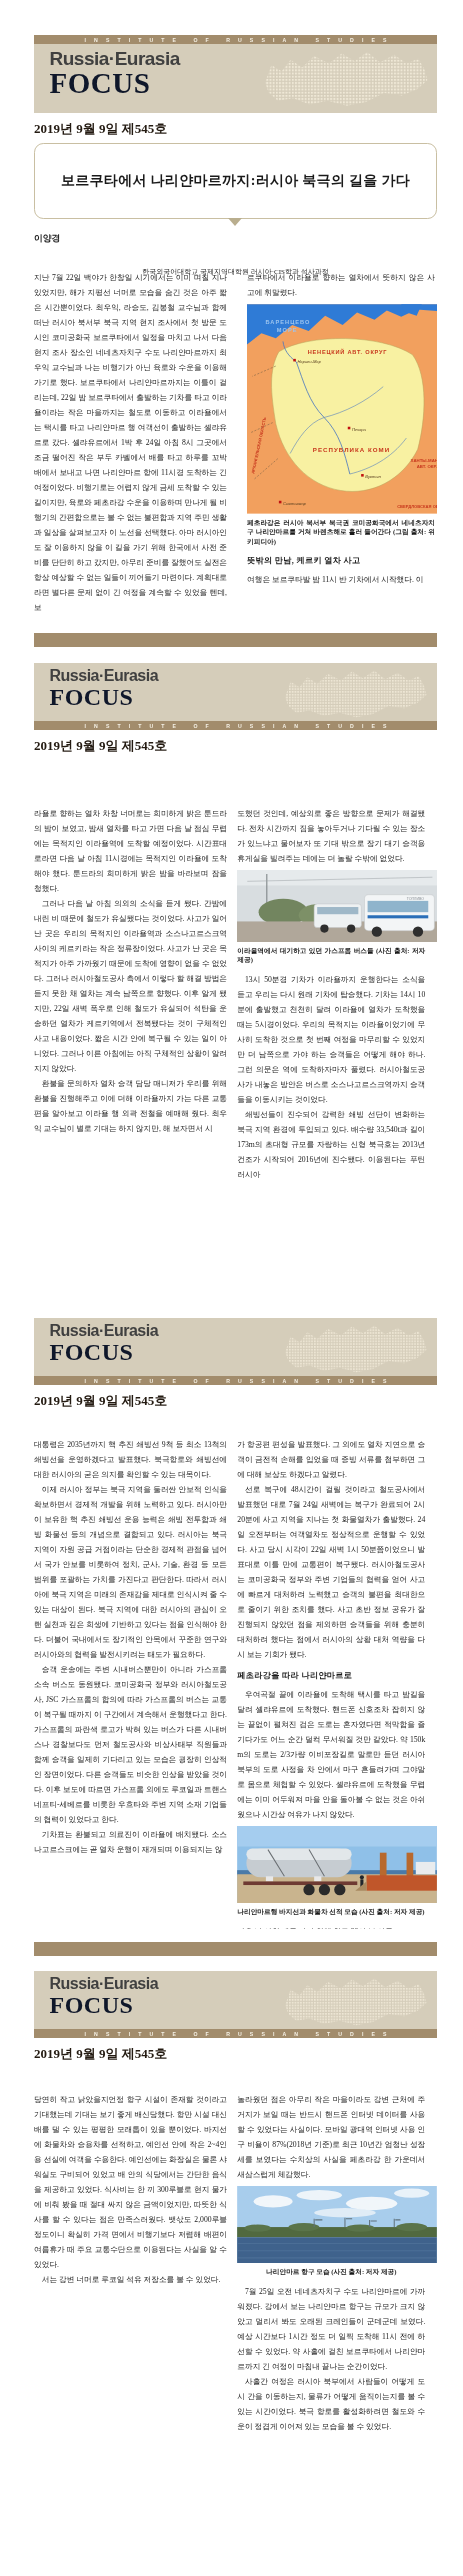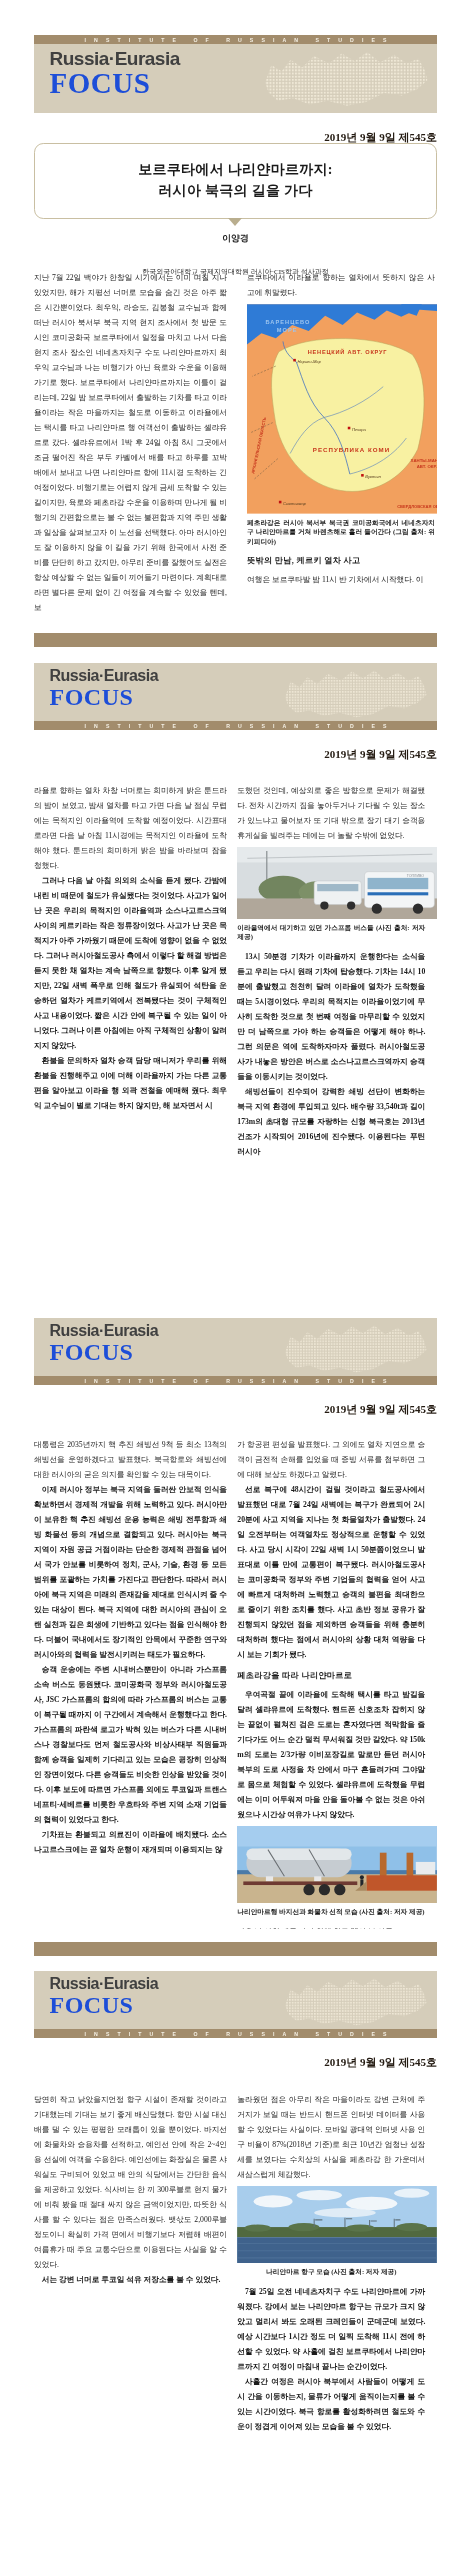--- a/index.html
+++ b/index.html
@@ -11,41 +11,41 @@
   .inst-band{height:9.3px;background:#a28c6c;display:flex;align-items:center;justify-content:center;overflow:hidden;}
   .inst-band span{font-family:"Liberation Sans","DejaVu Sans",sans-serif;font-size:5.2px;font-weight:bold;
     color:#f6f2e7;letter-spacing:1.55em;white-space:nowrap;text-indent:1.55em;}
   .panel{position:relative;background:#d5cdba;overflow:hidden;}
   .panel-lg{height:69px;}
   .panel-sm{height:58px;}
   .wordmark{position:absolute;left:15.5px;top:5.2px;line-height:1;}
   .wm1{font-family:"Liberation Sans","DejaVu Sans",sans-serif;font-weight:bold;color:#404040;letter-spacing:-0.5px;}
   .panel-lg .wm1{font-size:19px;}
   .panel-sm .wm1{font-size:16px;}
-  .wm2{font-weight:bold;color:#1d4ed8;letter-spacing:0.5px;margin-top:1px;}
+  .wm2{font-weight:bold;color:#0f172a;letter-spacing:0.5px;margin-top:1px;}
   .panel-lg .wm2{font-size:29px;}
   .panel-sm .wm2{font-size:24px;}
   .dotmap{position:absolute;right:4.1px;top:3.1px;}
-  .issue-date{text-align:right;font-weight:bold;font-size:11px;color:#241b12;margin-top:17px;}
+  .issue-date{text-align:left;font-weight:bold;font-size:13px;color:#241b12;margin-top:7px;}
 
   
   .title-bubble{position:relative;background:#ffffff;border:1px solid #c9bfa2;border-radius:9.3px;height:74px;
-    display:flex;flex-direction:column;align-items:center;justify-content:center;}
+    display:flex;flex-direction:row;align-items:center;justify-content:center;}
   .title-bubble:after{content:"";position:absolute;left:50%;bottom:-8.2px;margin-left:-7.2px;
     width:0;height:0;border-left:7.2px solid transparent;border-right:7.2px solid transparent;border-top:8.2px solid #b9ae8e;}
   .title-line{font-size:14px;font-weight:bold;line-height:20.6px;letter-spacing:0.3px;}
-  .author{text-align:center;font-size:8.8px;font-weight:bold;margin-top:14.4px;}
+  .author{text-align:left;font-size:8.8px;font-weight:bold;margin-top:14.4px;}
   .affil{text-align:center;font-size:7px;margin-top:22px;color:#222;}
 
   
   .cols{display:flex;gap:10.3px;overflow:hidden;}
   .col-l{width:193px;}
   .col-r{width:188px;}
   .cols p{margin:0 0 0 0;font-size:7.7px;line-height:15px;text-align:justify;word-break:break-all;}
-  .cols p.ind{text-indent:1em;font-weight:bold;}
+  .cols p.ind{text-indent:1em;}
   .cols p + p{margin-top:0;}
   .sec-h{font-size:8.2px;font-weight:bold;margin:8.2px 0 6.2px 0;letter-spacing:0.3px;}
   .figure{margin:4.1px 0 3.1px 0;}
   .figure svg{display:block;}
   .caption{font-size:6.7px;line-height:9.8px;font-weight:bold;text-align:center;margin-top:3.6px;}
 
   
   .sep-band{height:14px;background:#a28c6c;}
 </style>
 </head>
@@ -139,21 +139,21 @@
           </defs>
         <path d="M18,56 28,28 44,38 58,20 76,32 95,14 118,26 138,10 158,22 178,8 198,24 220,12 240,26 258,18 268,36 272,52 256,66 232,76 204,72 176,86 146,92 116,84 88,90 62,80 38,84 24,72 Z" fill="url(#dp2)"></path>
       </svg>
     </div>
     <div class="inst-band">
       <span>INSTITUTE OF RUSSIAN STUDIES</span>
     </div>
     <div class="issue-date">2019년 9월 9일 제545호</div>
   </div>
 
-  <div class="abs cols" style="top:783px;height:490px;">
+  <div class="abs cols" style="top:806px;height:490px;">
     <div class="col-l">
       <p>라욜로 향하는 열차 차창 너머로는 희미하게 밝은 툰드라의 밤이 보였고, 밤새 열차를 타고 가면 다음 날 점심 무렵에는 목적지인 이라욜역에 도착할 예정이었다. 시간표대로라면 다음 날 아침 11시경에는 목적지인 이라욜에 도착해야 했다. 툰드라의 희미하게 밝은 밤을 바라보며 잠을 청했다.</p>
       <p class="ind">그러나 다음 날 아침 의외의 소식을 듣게 됐다. 간밤에 내린 비 때문에 철도가 유실됐다는 것이었다. 사고가 일어난 곳은 우리의 목적지인 이라욜역과 소스나고르스크역 사이의 케르키라는 작은 정류장이었다. 사고가 난 곳은 목적지가 아주 가까웠기 때문에 도착에 영향이 없을 수 없었다. 그러나 러시아철도공사 측에서 이렇다 할 해결 방법은 듣지 못한 채 열차는 계속 남쪽으로 향했다. 이후 알게 됐지만, 22일 새벽 폭우로 인해 철도가 유실되어 석탄을 운송하던 열차가 케르키역에서 전복됐다는 것이 구체적인 사고 내용이었다. 짧은 시간 안에 복구될 수 있는 일이 아니었다. 그러나 이른 아침에는 아직 구체적인 상황이 알려지지 않았다.</p>
       <p class="ind">환불을 문의하자 열차 승객 담당 매니저가 우리를 위해 환불을 진행해주고 이에 더해 이라욜까지 가는 다른 교통편을 알아보고 이라욜 행 외곽 전철을 예매해 줬다. 최우익 교수님이 별로 기대는 하지 않지만, 해 보자면서 시</p>
     </div>
     <div class="col-r">
       <p>도했던 것인데, 예상외로 좋은 방향으로 문제가 해결됐다. 전차 시간까지 짐을 놓아두거나 기다릴 수 있는 장소가 있느냐고 물어보자 또 기대 밖으로 장기 대기 승객용 휴게실을 빌려주는 데에는 더 놀랄 수밖에 없었다.</p>
       <div class="figure">
         <svg width="200" height="72" viewBox="0 0 389 140">
           <rect width="389" height="140" fill="#d8dde0"></rect>

